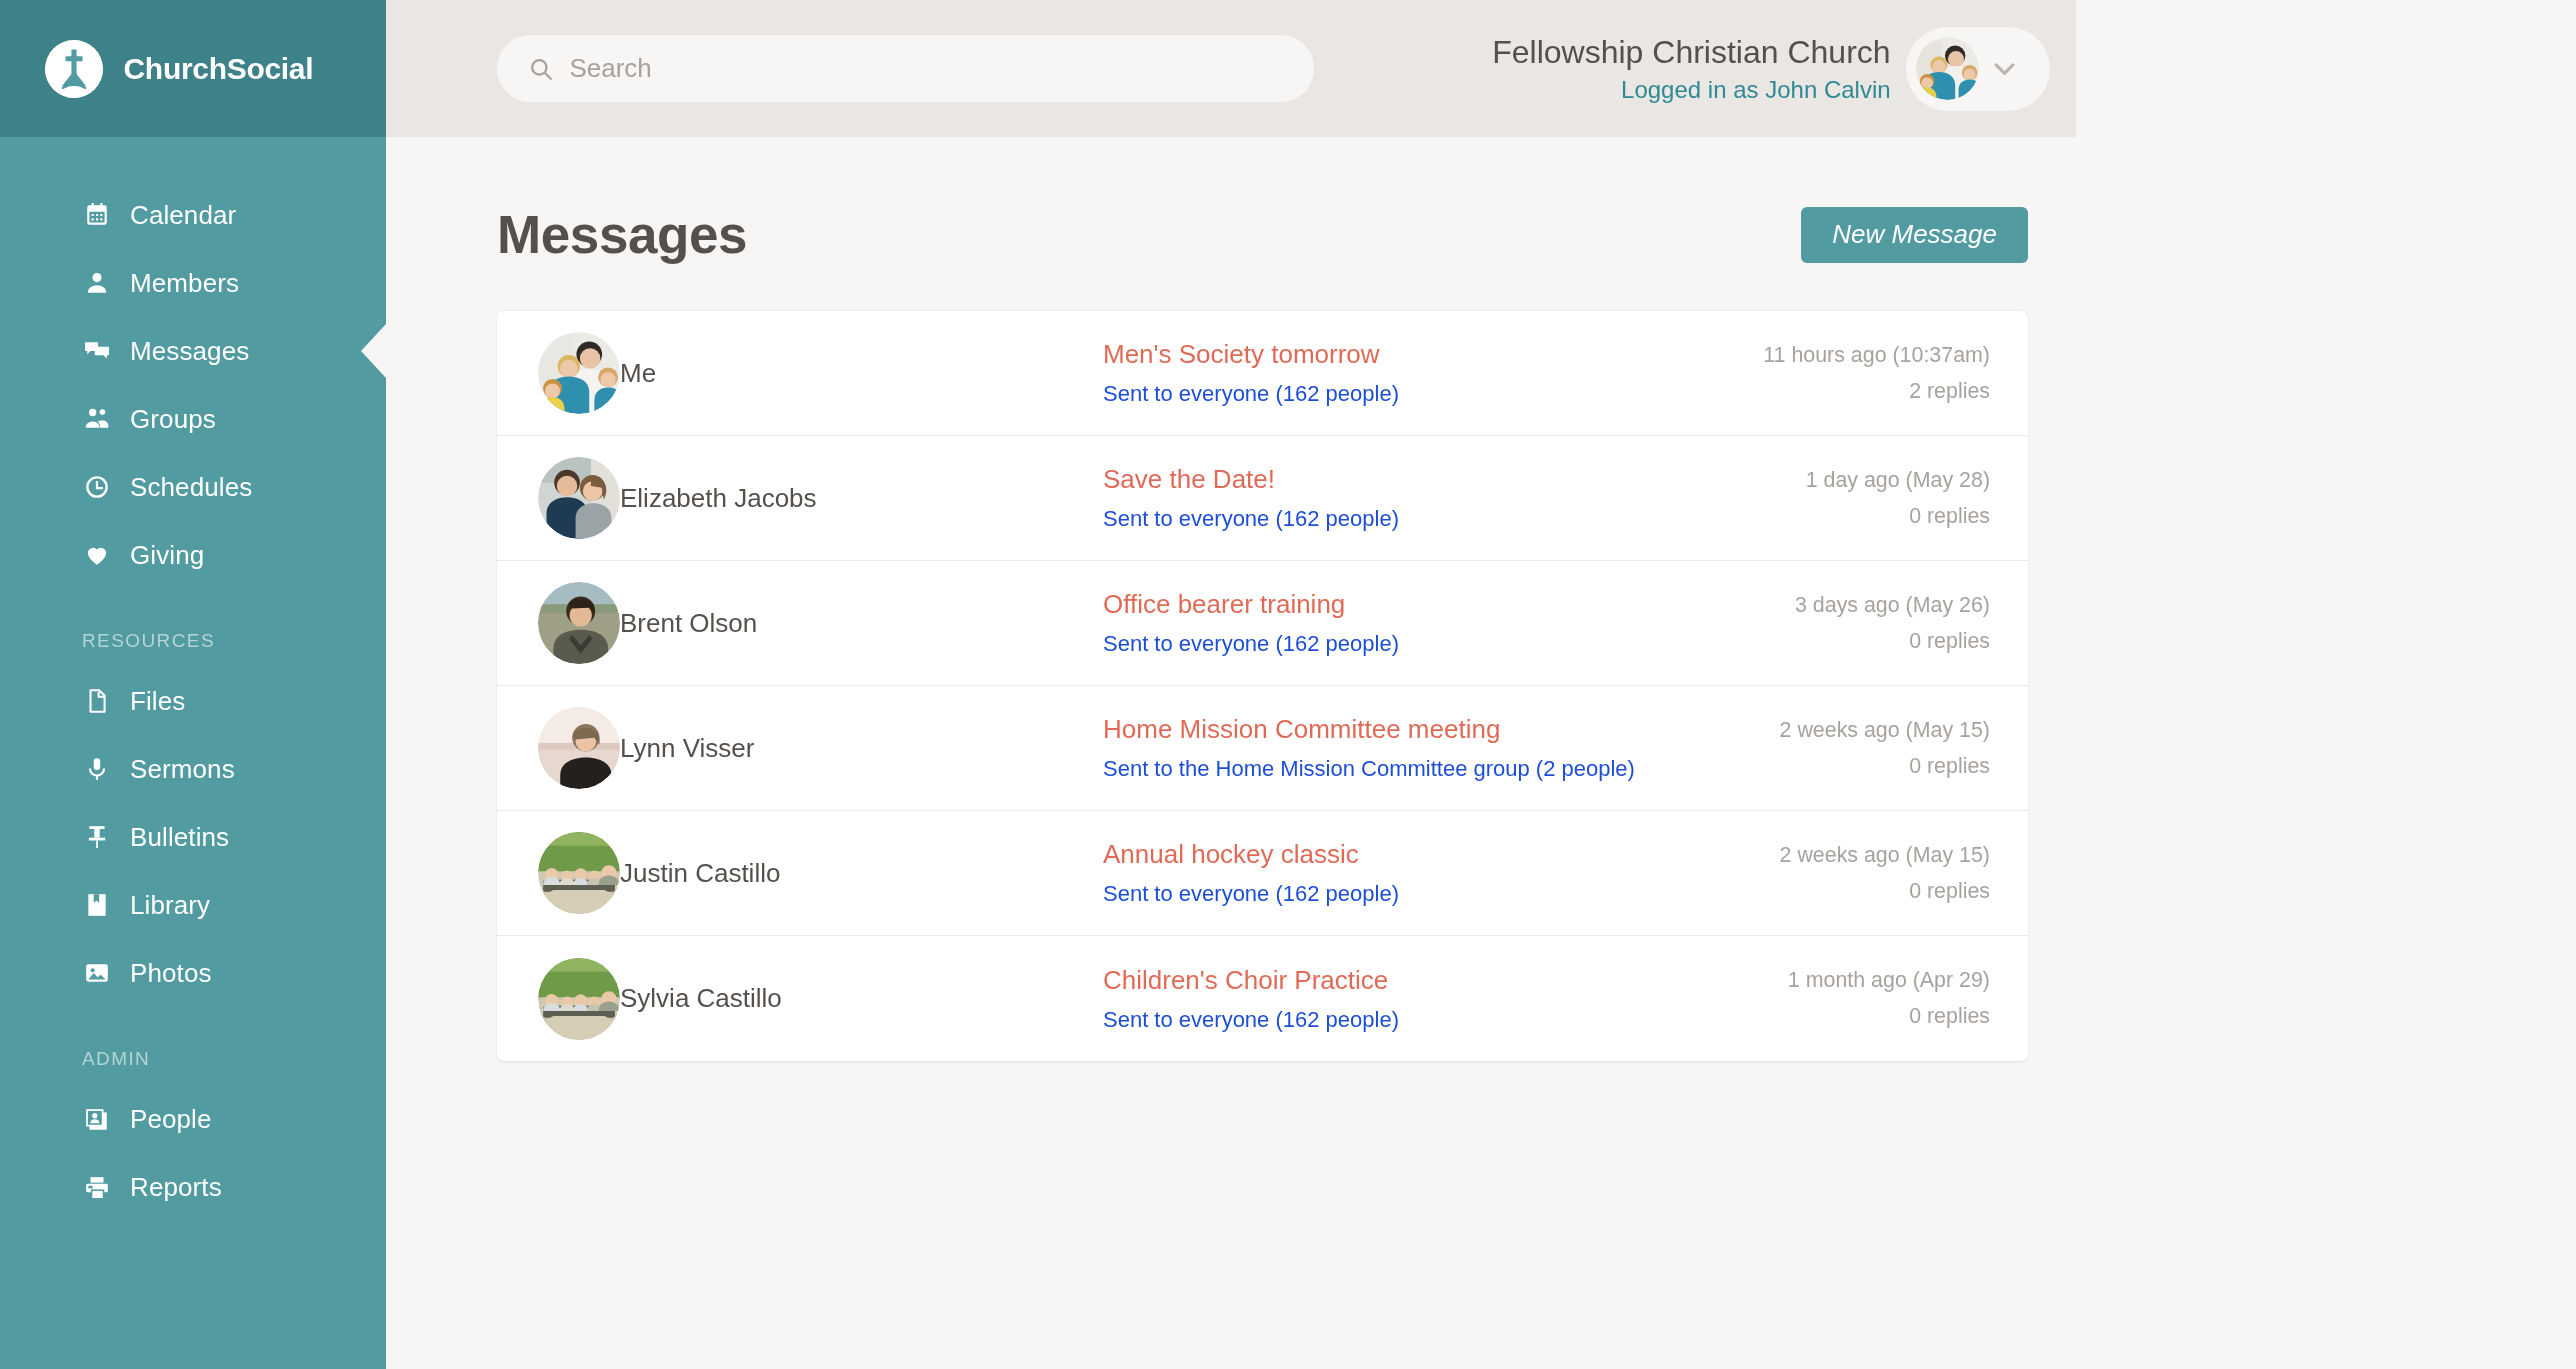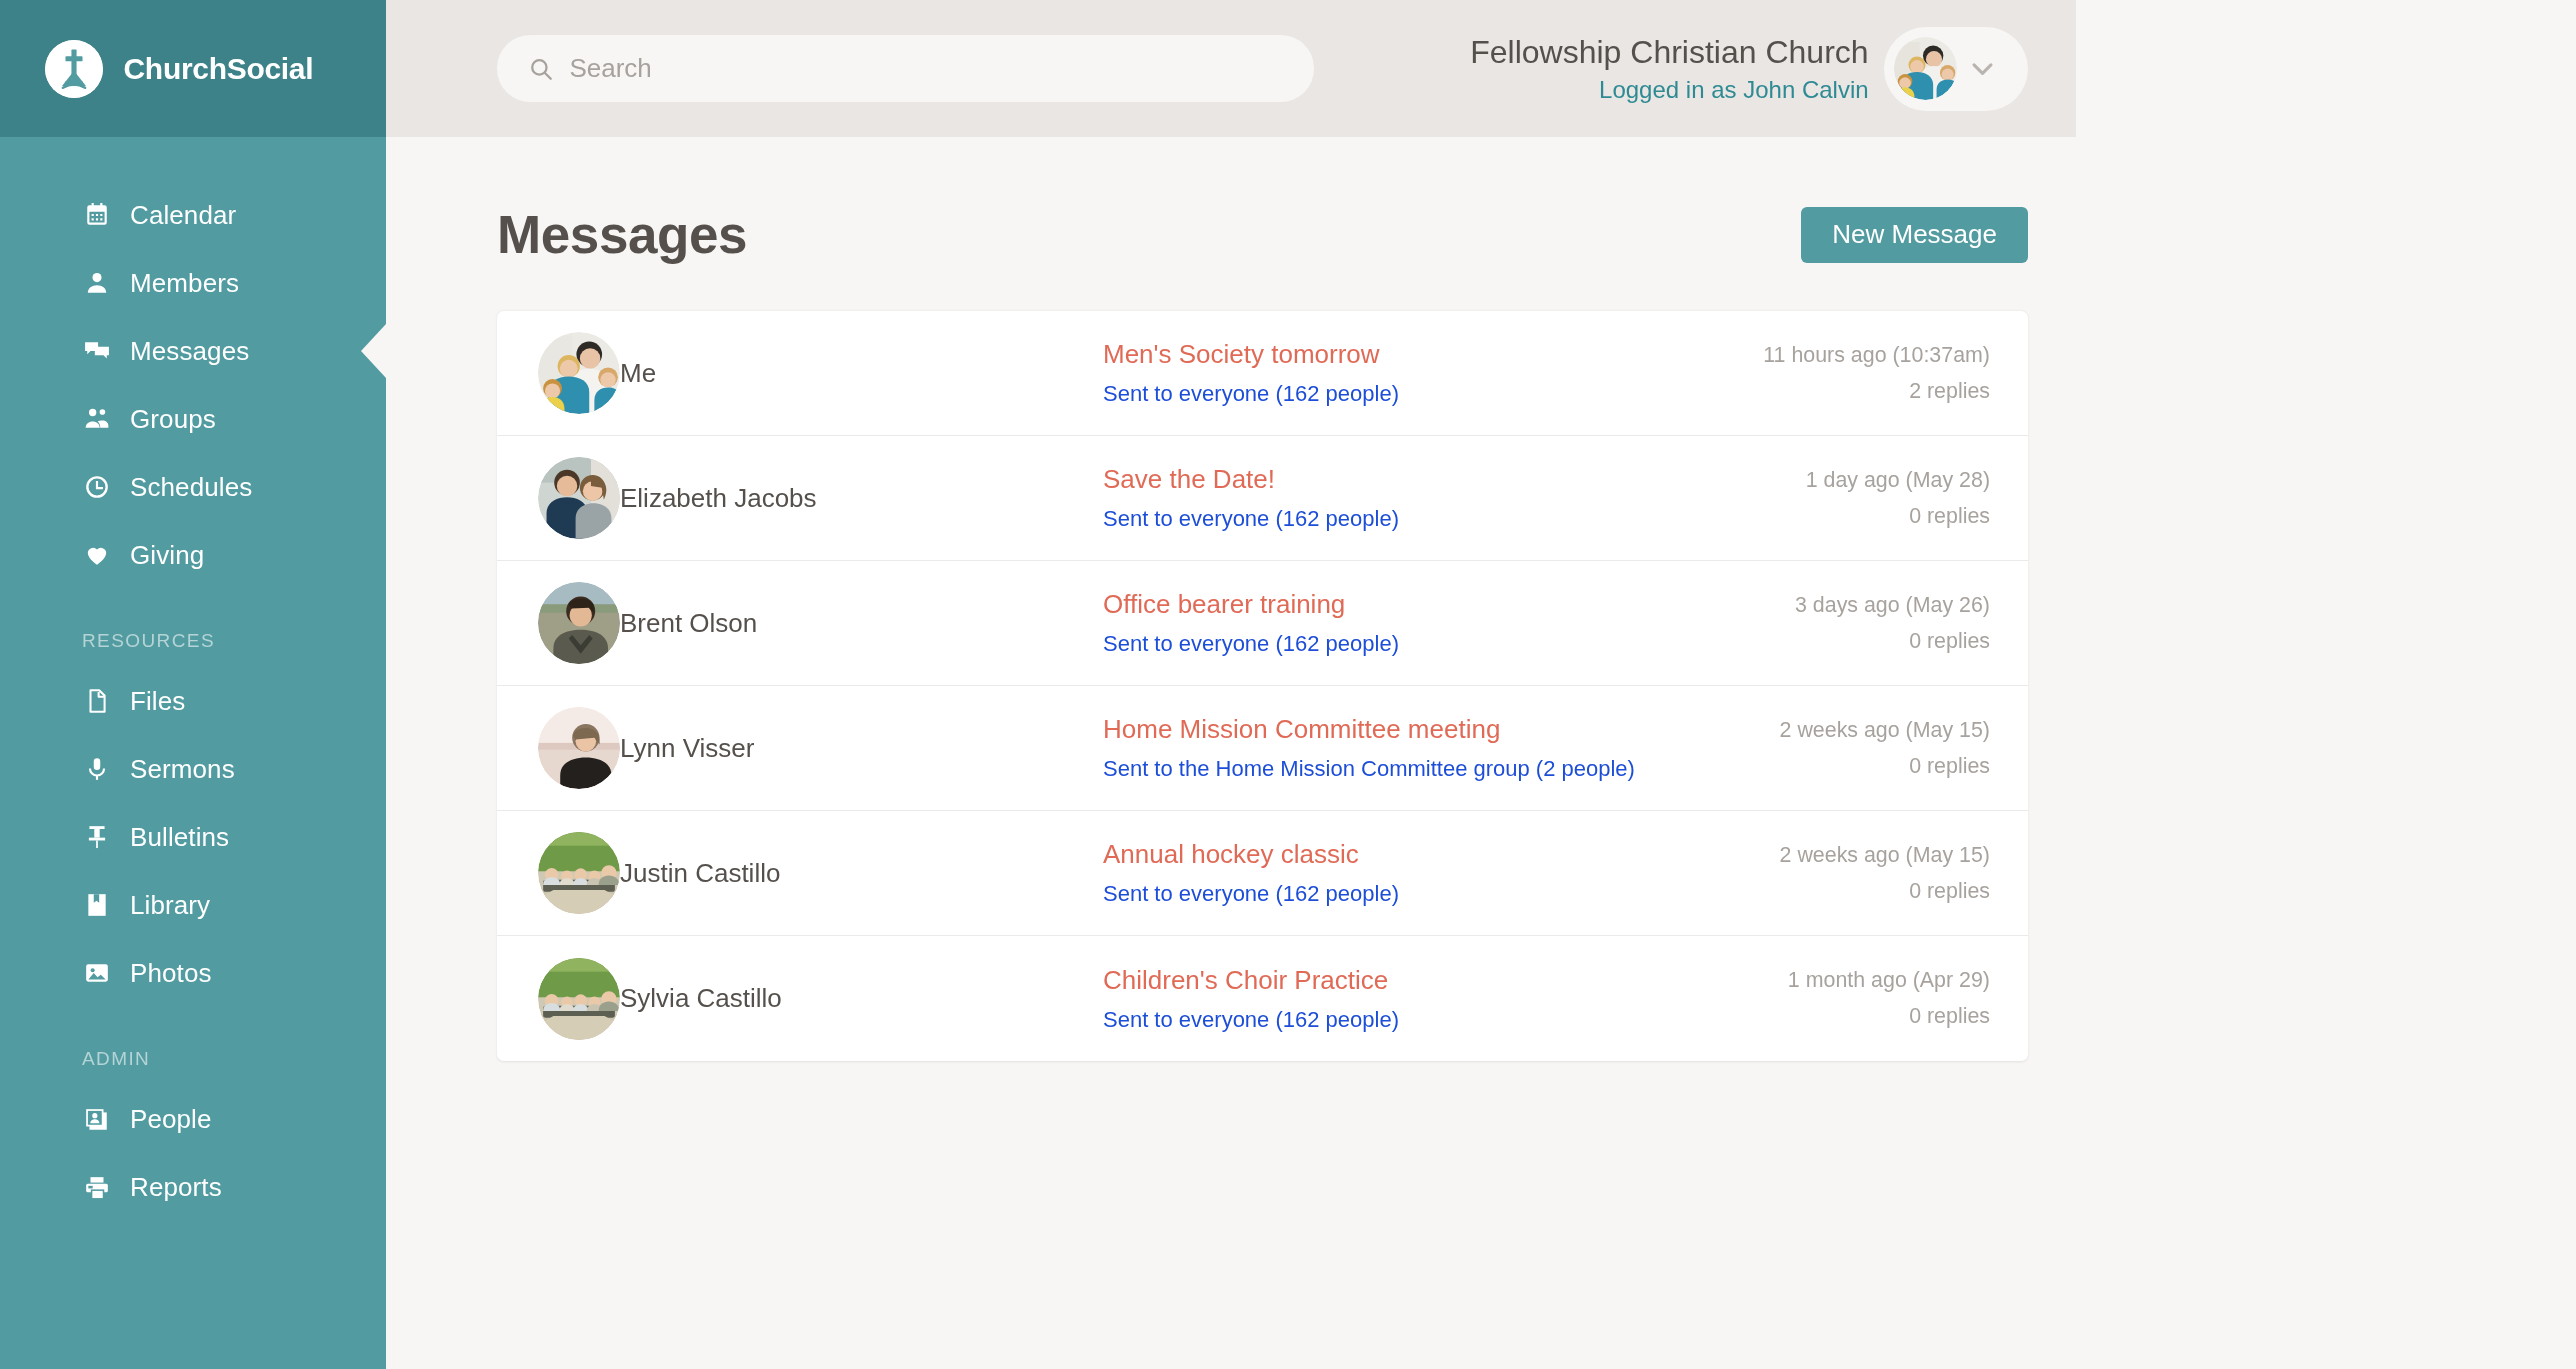--- a/index.html
+++ b/index.html
@@ -83,21 +83,21 @@
     font-weight: 400;
   }
 
   
   .main { flex: 1 1 auto; display: flex; flex-direction: column; min-width: 0; }
 
   .topbar {
     height: 137px;
     background: #e9e6e4;
     display: flex; align-items: center;
-    padding: 0 48px 0 111px;
+    padding: 0 26px 0 111px;
     flex: 0 0 137px;
     position: relative;
   }
   .searchbox {
     width: 817px; height: 67px;
     background: #f7f6f4;
     border-radius: 33px;
     display: flex; align-items: center;
     padding: 0 31px;
     gap: 15.4px;
@@ -163,20 +163,21 @@
     background: #519ba1;
     color: #ffffff;
     border: none;
     border-radius: 6px;
     font-size: 26px;
     font-family: "Liberation Sans", sans-serif;
     padding: 0 31px;
     height: 56px;
     cursor: pointer;
     white-space: nowrap;
+    font-style: italic;
   }
 
   
   .card {
     background: #ffffff;
     border-radius: 6.8px;
     box-shadow: 0 0.9px 2.6px rgba(0,0,0,0.09);
     overflow: hidden;
   }
   .msg-row {

